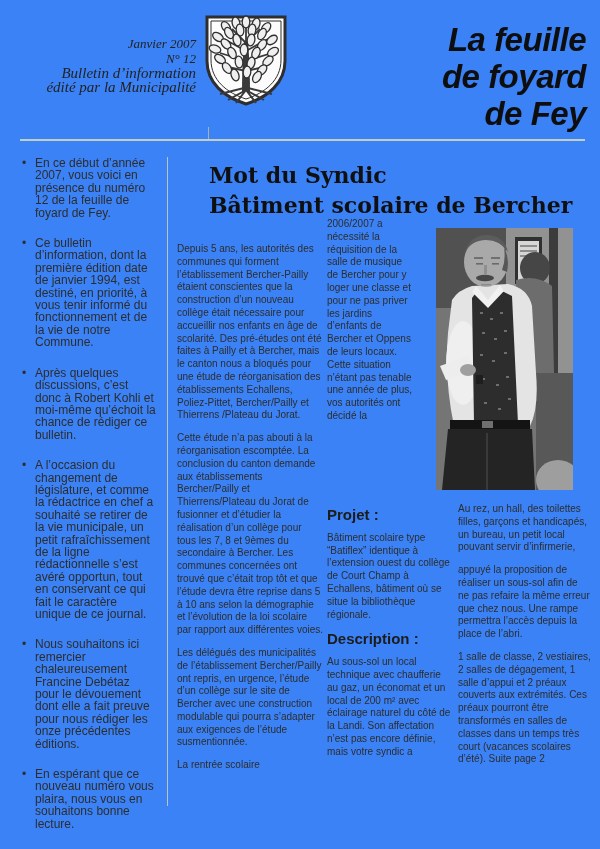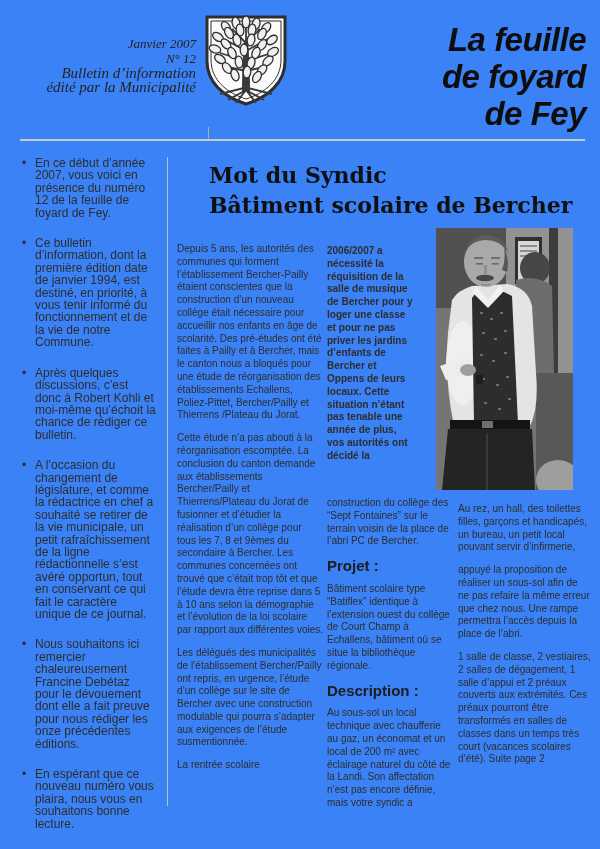--- a/index.html
+++ b/index.html
@@ -38,21 +38,21 @@
   
   .headline{
     position:absolute;left:177px;top:160px;width:410px;
     font-family:"DejaVu Serif",serif;font-weight:bold;color:#101010;
     font-size:22px;line-height:30px;margin-left:32px;
   }
   .headline span{display:block;}
   .bodytext{font-size:10px;line-height:12.8px;color:#2d2d2d;}
   .bodytext p{margin:0 0 10px 0;}
   .col1{position:absolute;left:177px;top:243px;width:146px;}
-  .col2a{position:absolute;left:327px;top:245px;width:88px;font-weight:bold;}
+  .col2a{position:absolute;left:327px;top:218px;width:88px;}
   .col2b{position:absolute;left:327px;top:497px;width:127px;}
   .col3{position:absolute;left:458px;top:503px;width:133px;}
   .colhead{font-weight:bold;font-size:15px;margin:12px 0 10px 0;color:#1c1c1c;}
   .photo{position:absolute;left:436px;top:228px;width:137px;height:262px;}
   .photo svg{display:block;}
 </style>
 </head>
 <body>
 
 <div class="page">
@@ -212,21 +212,20 @@
       <rect x="40" y="147" width="7" height="9" fill="#1e1e1e"></rect>
       <rect x="14" y="192" width="80" height="9" fill="#141414"></rect>
       <rect x="46" y="193" width="11" height="7" fill="#6f6f6f"></rect>
       <path d="M12,201 L96,201 L99,262 L6,262 Z" fill="#242424"></path>
       <rect x="50" y="205" width="2" height="57" fill="#3a3a3a"></rect>
       <ellipse cx="122" cy="252" rx="22" ry="20" fill="#9e9e9e"></ellipse>
     </svg>
   </div>
 
   <div class="col2b bodytext">
-    <p>construction du collège des “Sept Fontaines” sur le terrain voisin de la place de l’abri PC de Bercher.</p>
     <div class="colhead">Projet :</div>
     <p>Bâtiment scolaire type “Batiflex” identique à l’extension ouest du collège de Court Champ à Echallens, bâtiment où se situe la bibliothèque régionale.</p>
     <div class="colhead">Description :</div>
     <p>Au sous-sol un local technique avec chaufferie au gaz, un économat et un local de 200 m² avec éclairage naturel du côté de la Landi. Son affectation n’est pas encore définie, mais votre syndic a</p>
   </div>
 
   <div class="col3 bodytext">
     <p>Au rez, un hall, des toilettes filles, garçons et handicapés, un bureau, un petit local pouvant servir d’infirmerie,</p>
     <p>appuyé la proposition de réaliser un sous-sol afin de ne pas refaire la même erreur que chez nous. Une rampe permettra l’accès depuis la place de l’abri.</p>
     <p>1 salle de classe, 2 vestiaires, 2 salles de dégagement, 1 salle d’appui et 2 préaux couverts aux extrémités. Ces préaux pourront être transformés en salles de classes dans un temps très court (vacances scolaires d’été). Suite page 2</p>

